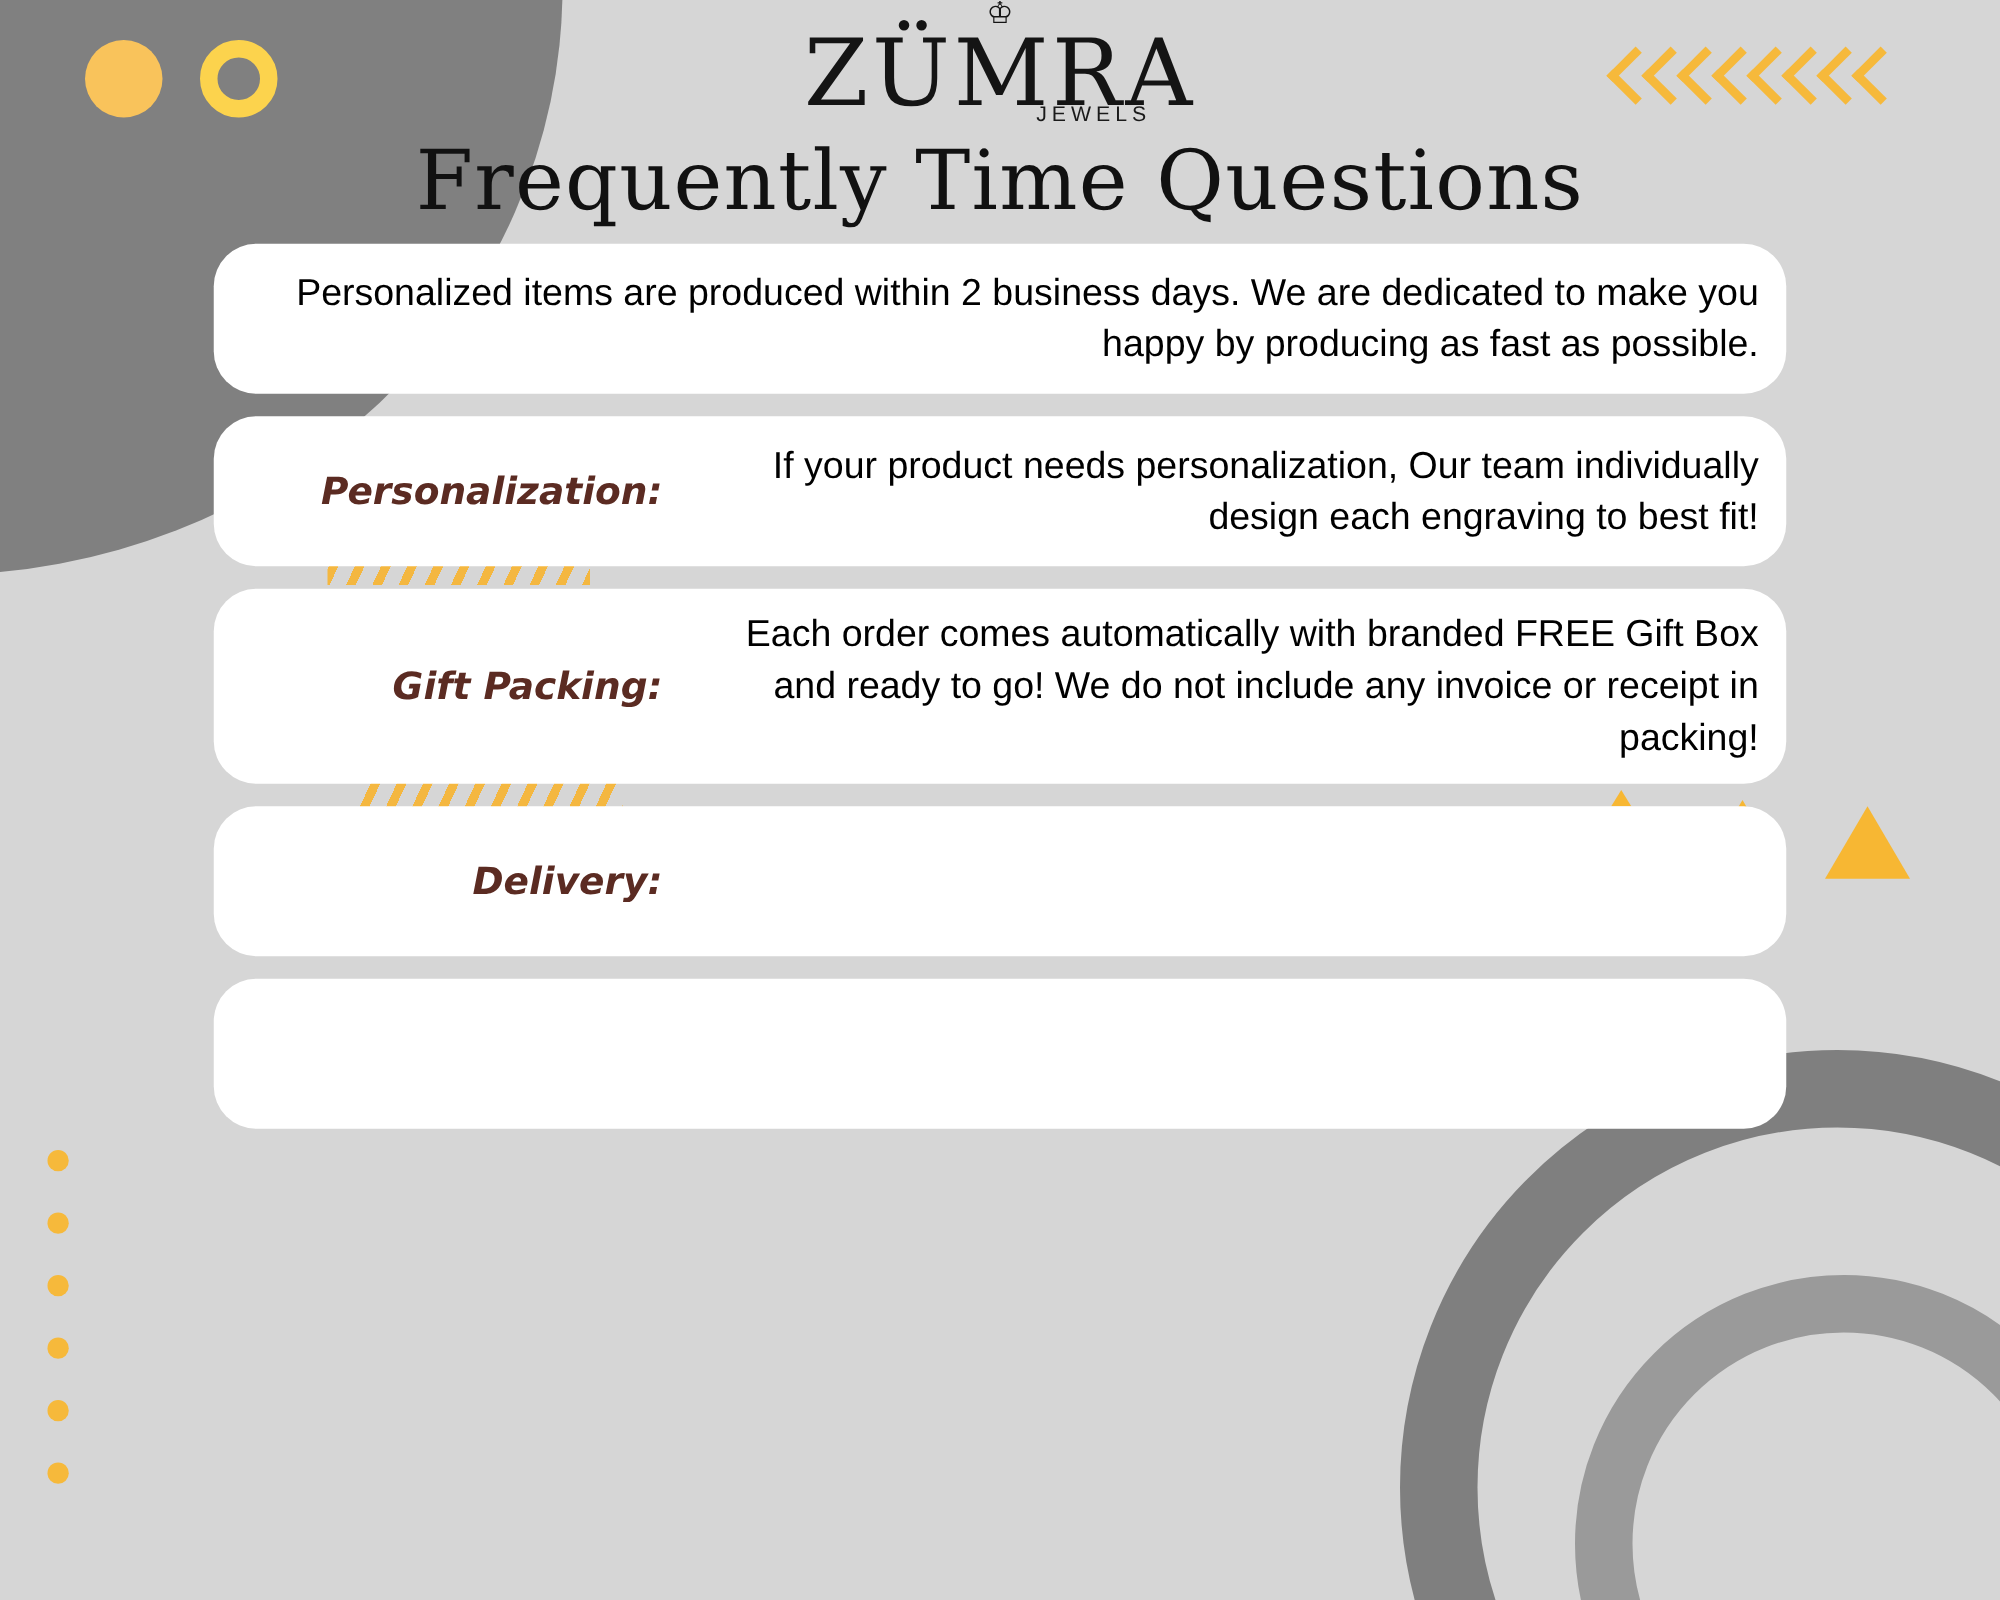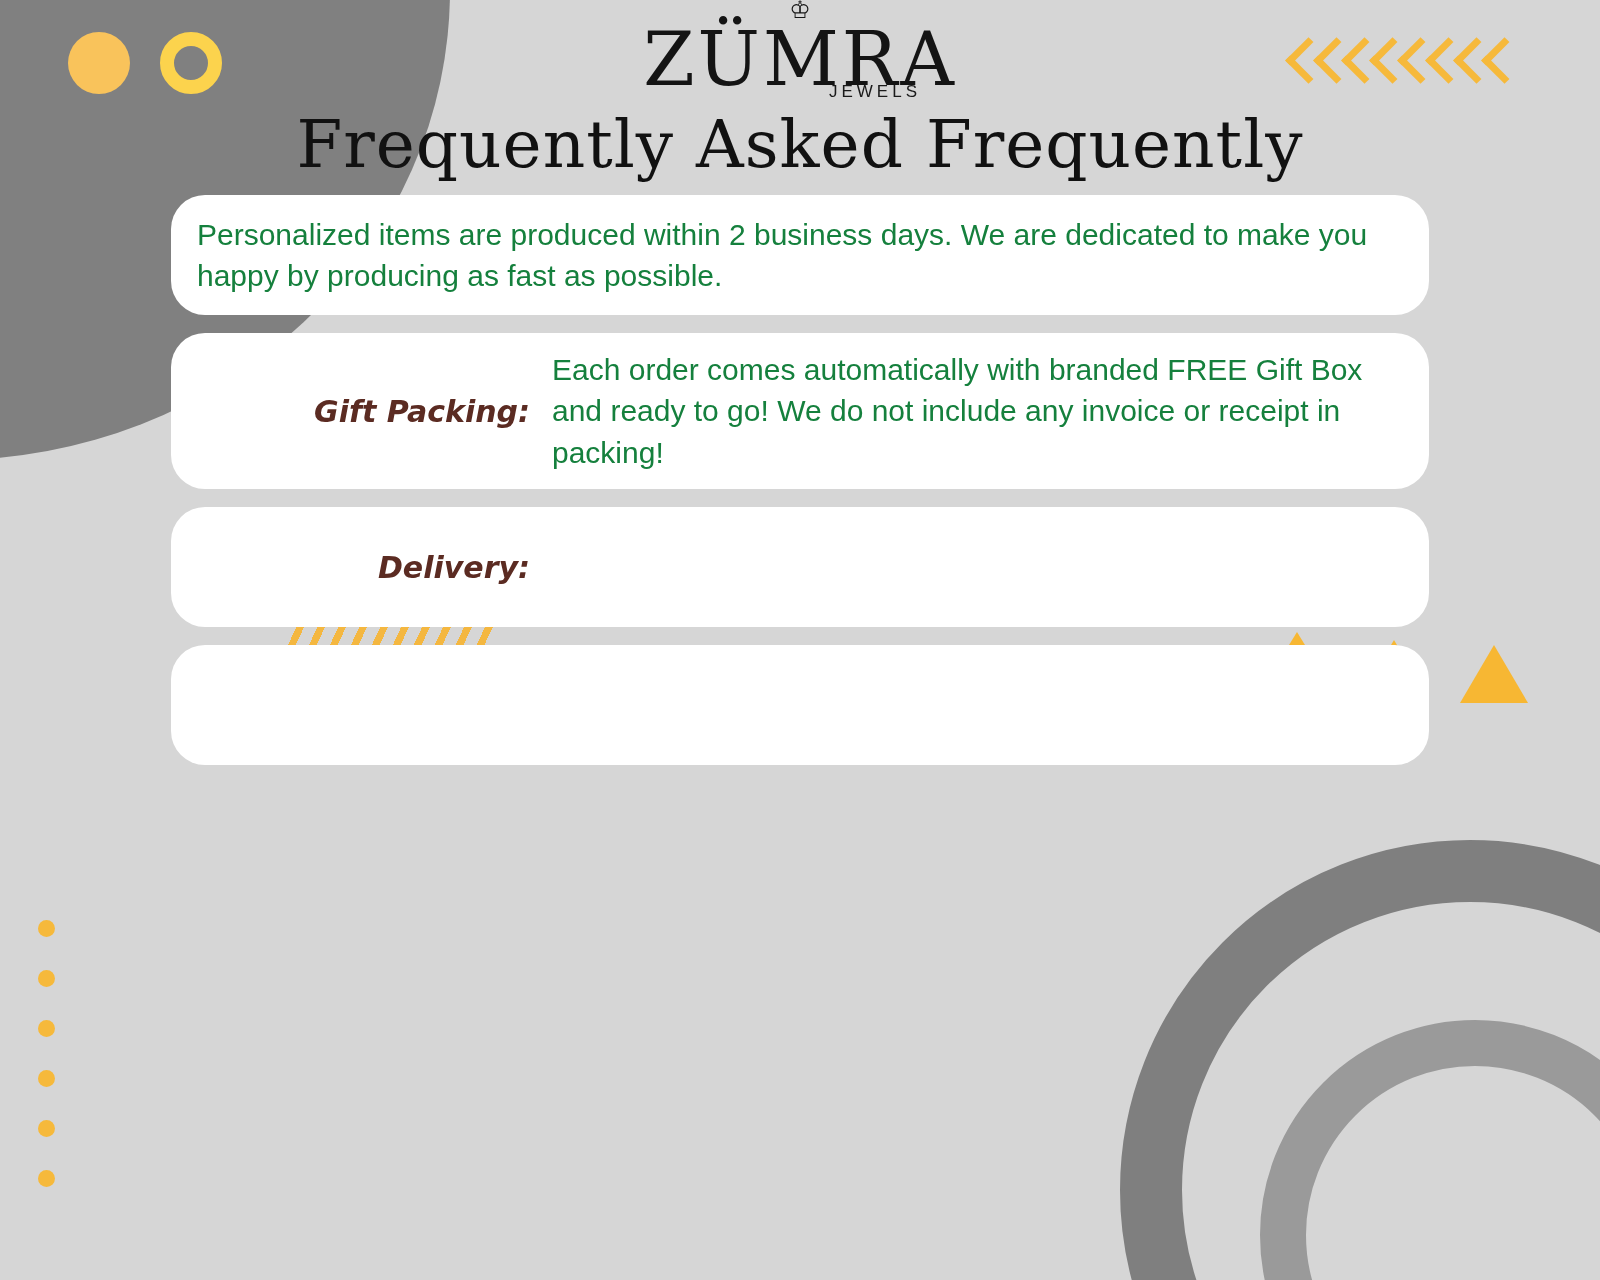--- a/index.html
+++ b/index.html
@@ -211,21 +211,22 @@
     color: #5b2b22;
     text-align: right;
     padding-right: 22px;
     box-sizing: border-box;
   }
   .card-text {
     flex: 1;
     font-family: "Liberation Sans", sans-serif;
     font-size: 30px;
     line-height: 1.38;
-    color: #15803d;
+    color: #000000;
+    text-align: right;
   }
 </style>
 </head>
 <body>
 
 <div class="bg-layer">
   <div class="blob-top-left"></div>
   <div class="arc-bottom-right"></div>
   <div class="arc-bottom-right2"></div>
 
@@ -259,29 +260,33 @@
     <span></span>
   </div>
 </div>
 
 <div class="header">
   <div class="brand">
     <span class="brand-crown">♔</span>
     <span>ZÜMRA</span>
   </div>
   <div class="brand-sub">JEWELS</div>
-  <div class="faq-title">Frequently Asked Frequently</div>
+  <div class="faq-title">Frequently Time Questions</div>
 </div>
 
 <div class="cards">
 
   <div class="card">
     <div class="card-text">Personalized items are produced within 2 business days. We are dedicated to make you happy by producing as fast as possible.</div>
   </div>
 
+  <div class="card">
+    <div class="card-label">Personalization:</div>
+    <div class="card-text">If your product needs personalization, Our team individually design each engraving to best fit!</div>
+  </div>
 
   <div class="card">
     <div class="card-label">Gift Packing:</div>
     <div class="card-text">Each order comes automatically with branded FREE Gift Box and ready to go! We do not include any invoice or receipt in packing!</div>
   </div>
 
   <div class="card">
     <div class="card-label">Delivery:</div>
   </div>
 

